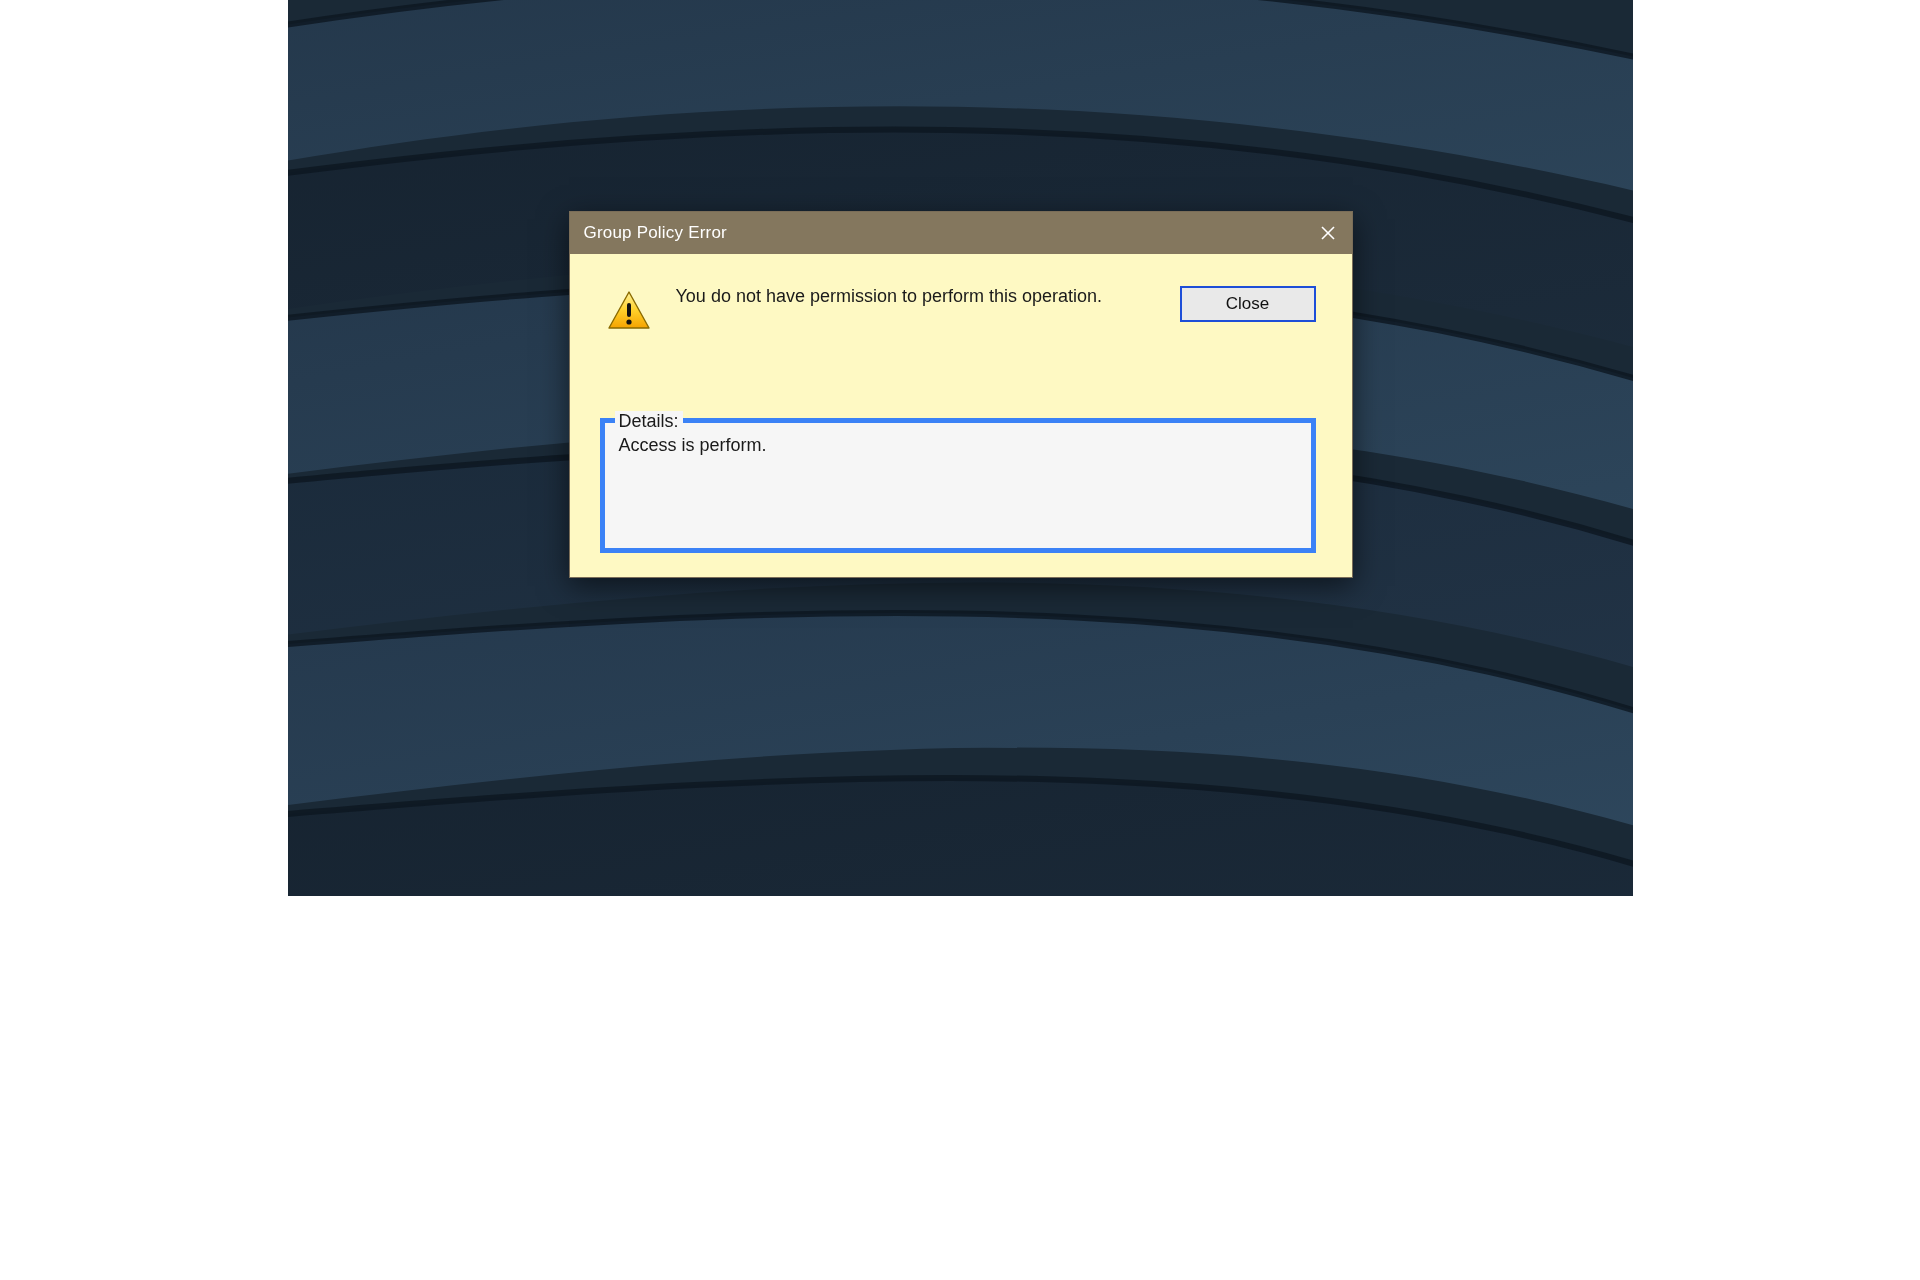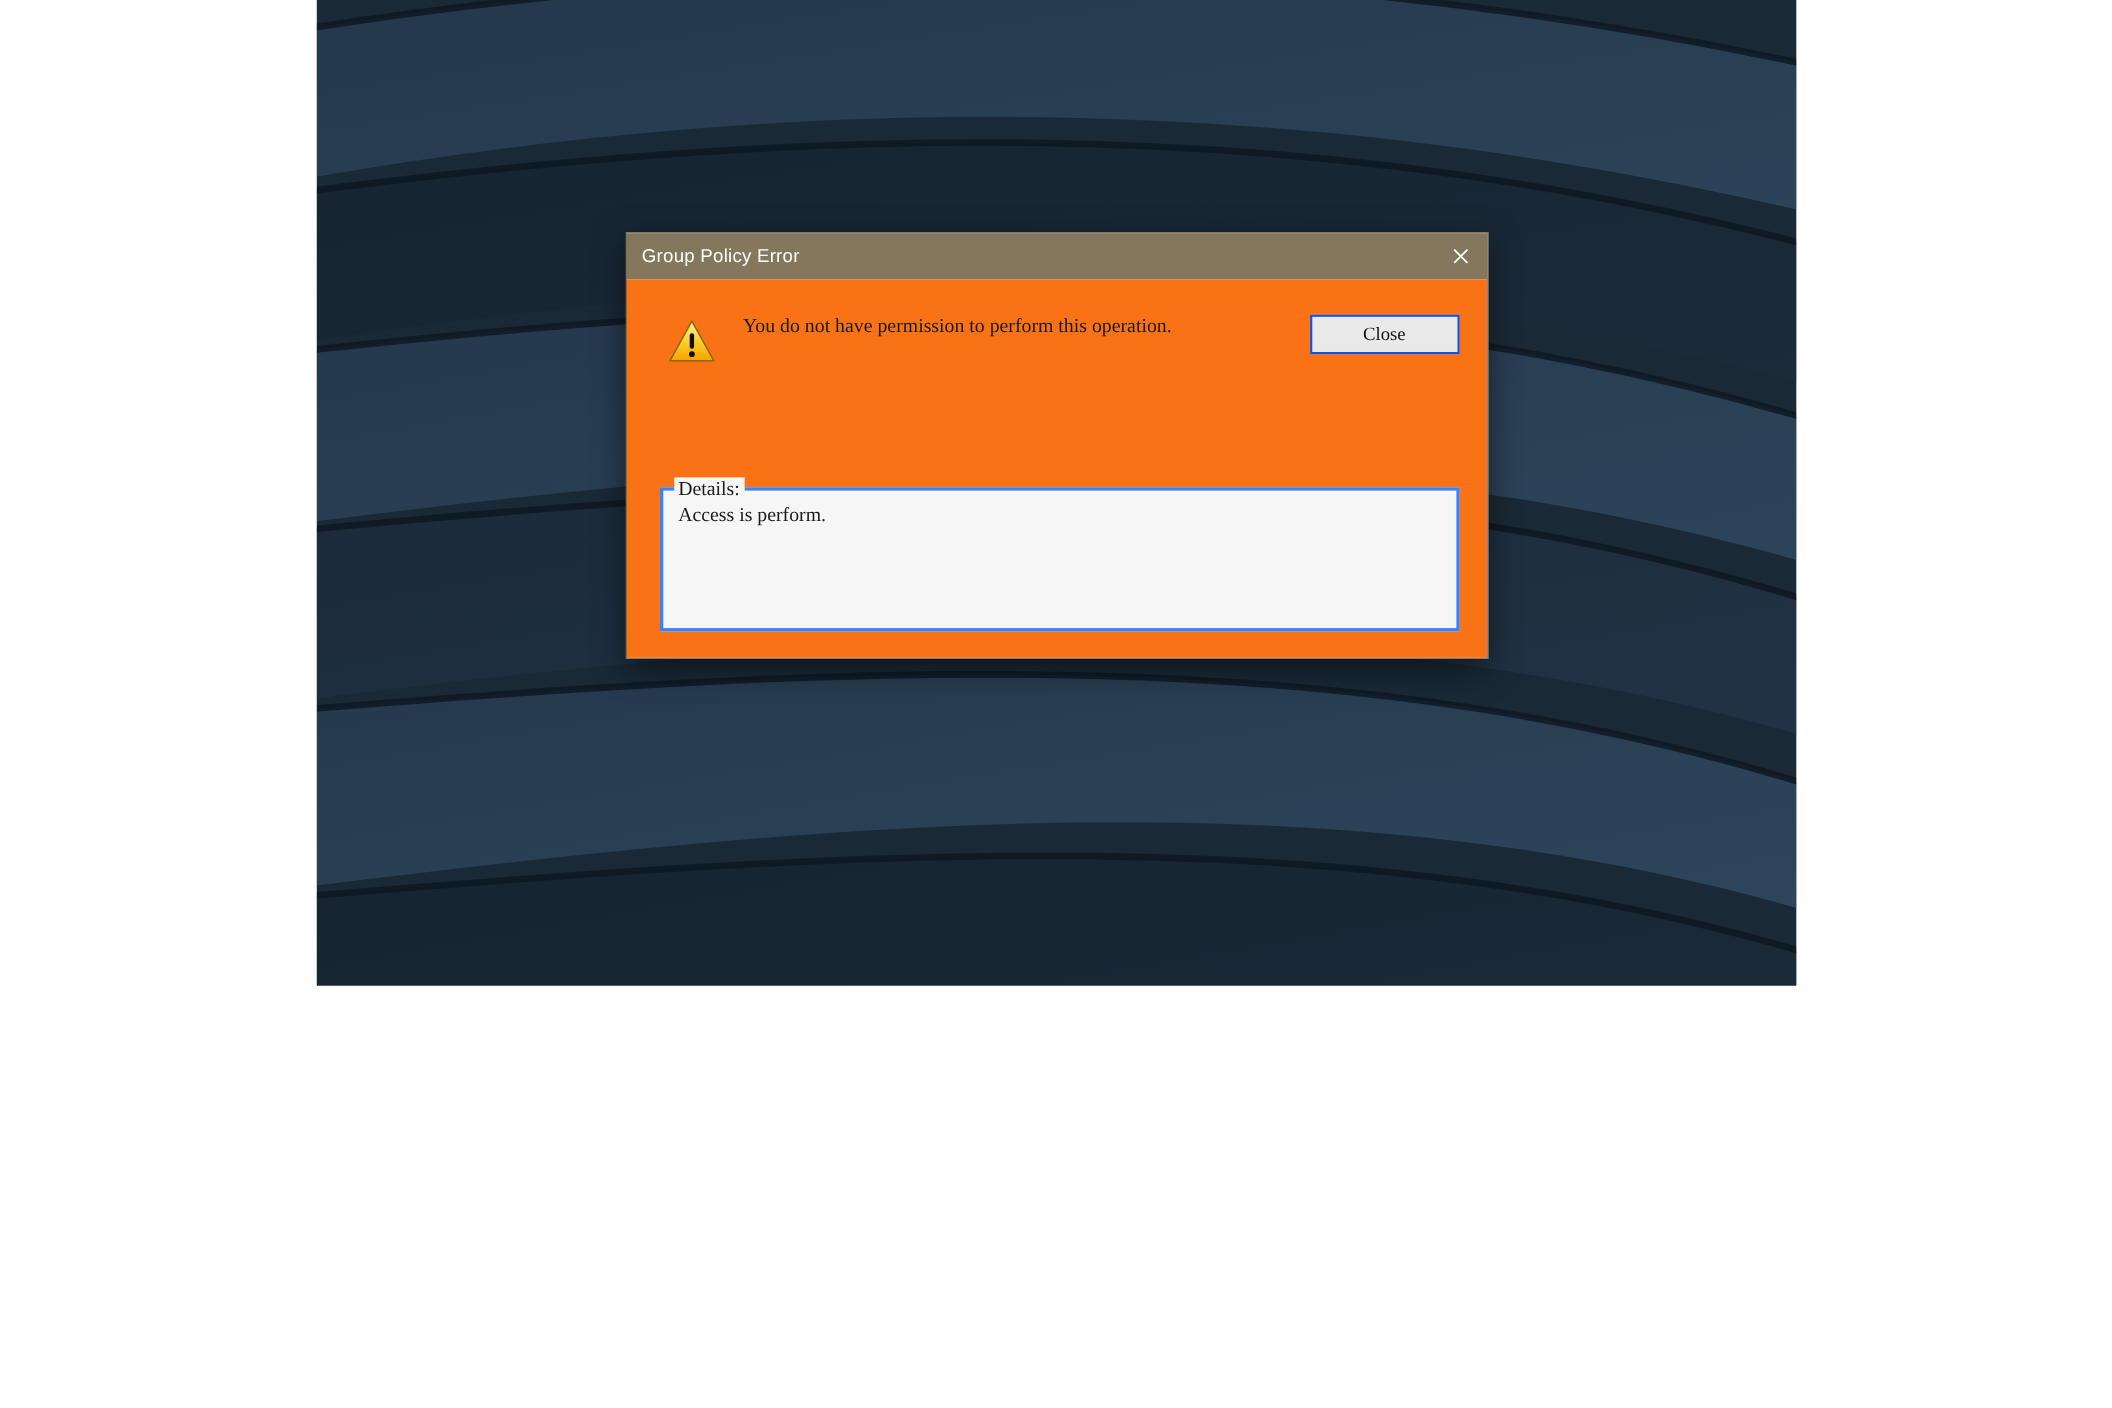--- a/index.html
+++ b/index.html
@@ -51,23 +51,22 @@
       width: 48px;
       height: 100%;
       display: flex;
       align-items: center;
       justify-content: center;
       cursor: pointer;
     }
     .titlebar .close svg { display: block; }
 
     .body {
-      padding: 30px 25px 24px 30px;
-      background: #f97316;
-      font-family: Liberation Serif, serif;
+      padding: 30px 36px 24px 30px;
+      background: #fef9c3;
     }
 
     .msg-row {
       display: flex;
       align-items: flex-start;
       gap: 22px;
     }
 
     .icon-cell { flex: 0 0 48px; margin-top: 4px; margin-left: 6px; }
 
@@ -86,23 +85,23 @@
       background: #e9e9e9;
       border: 2px solid #1d4ed8;
       color: #111;
       font-size: 17px;
       font-family: inherit;
       cursor: pointer;
       margin-top: 2px;
     }
 
     .details-group {
-      margin-top: 104px;
+      margin-top: 80px;
       position: relative;
-      border: 3px solid #3b82f6;
+      border: 5px solid #3b82f6;
       padding: 12px 14px 92px 14px;
       background: #f6f6f6;
     }
     .details-legend {
       position: absolute;
       top: -12px;
       left: 10px;
       padding: 0 4px;
       background: #f6f6f6;
       color: #1a1a1a;

